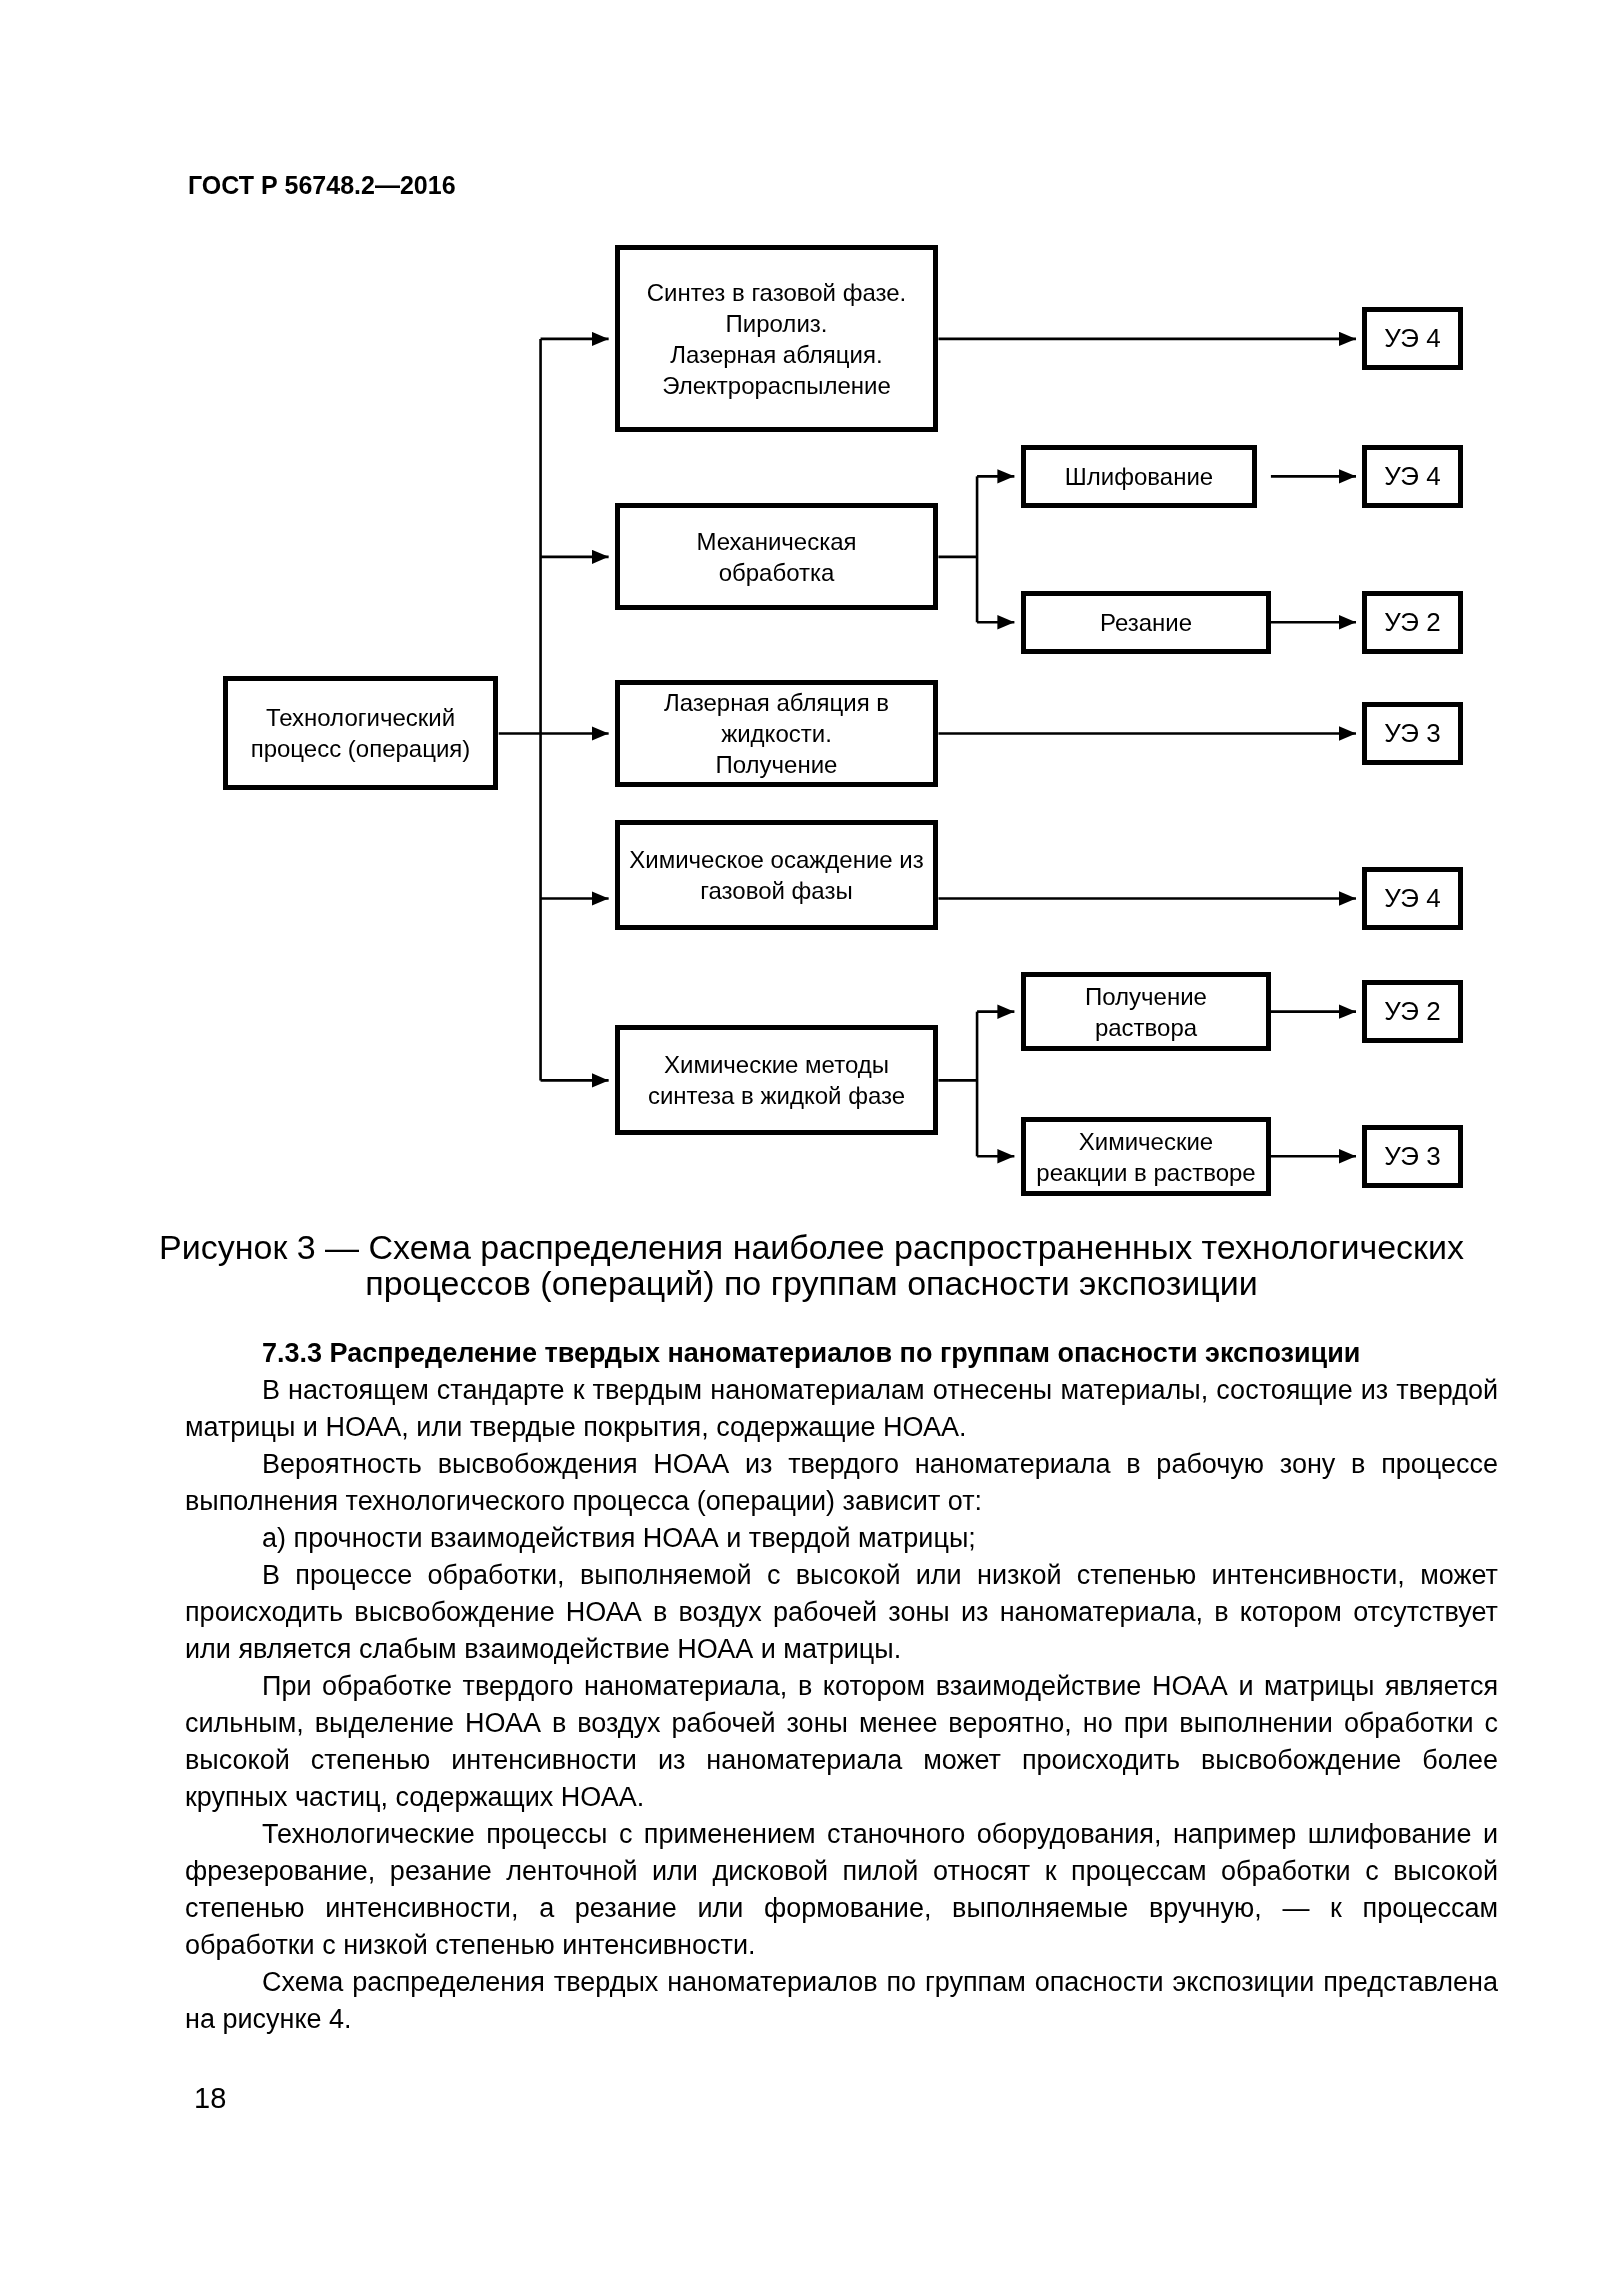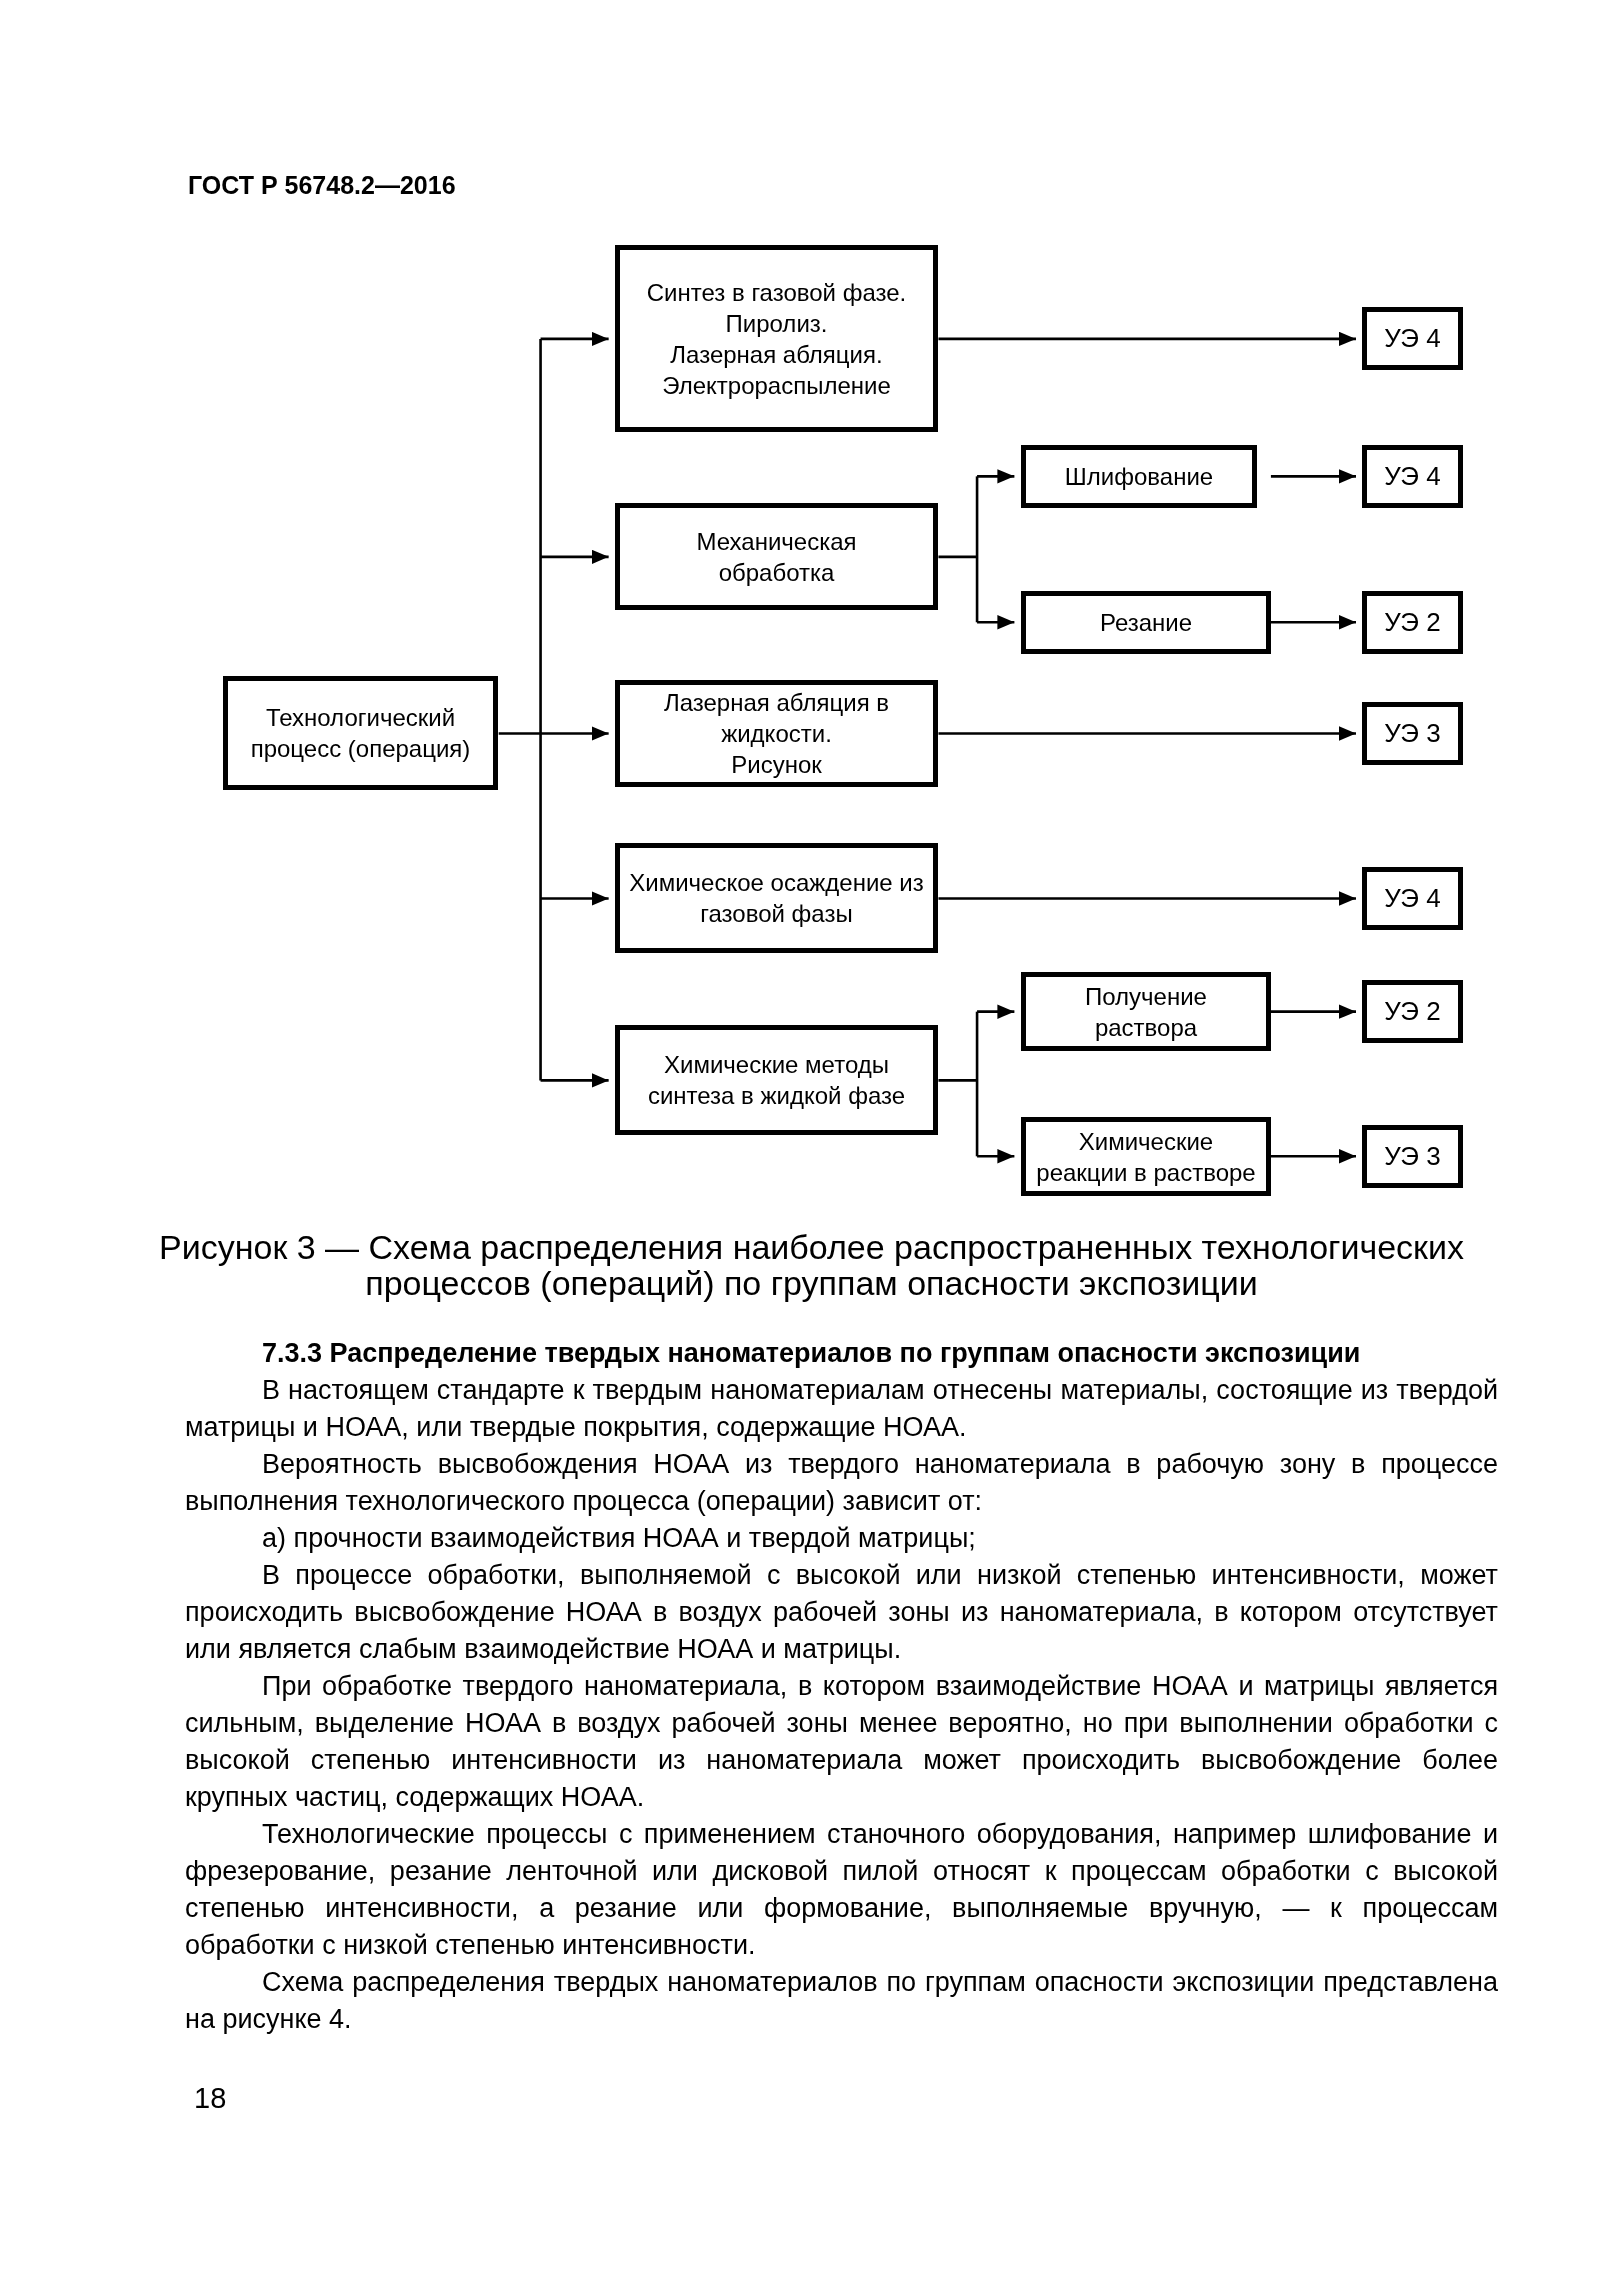--- a/index.html
+++ b/index.html
@@ -106,23 +106,23 @@
 Лазерная абляция.
 Электрораспыление</div>
     </div>
     <div class="fc-box" style="left:615px;top:267px;width:323px;height:107px;">
       <div class="fc-label">Механическая
 обработка</div>
     </div>
     <div class="fc-box" style="left:615px;top:444px;width:323px;height:107px;">
       <div class="fc-label">Лазерная абляция в
 жидкости.
-Рисунок</div>
+Получение</div>
     </div>
-    <div class="fc-box" style="left:615px;top:607px;width:323px;height:110px;">
+    <div class="fc-box" style="left:615px;top:584px;width:323px;height:110px;">
       <div class="fc-label">Химическое осаждение из
 газовой фазы</div>
     </div>
     <div class="fc-box" style="left:615px;top:789px;width:323px;height:110px;">
       <div class="fc-label">Химические методы
 синтеза в жидкой фазе</div>
     </div>
 
     <div class="fc-box" style="left:1021px;top:209px;width:236px;height:63px;justify-content:center;">
       <div class="fc-label">Шлифование</div>

